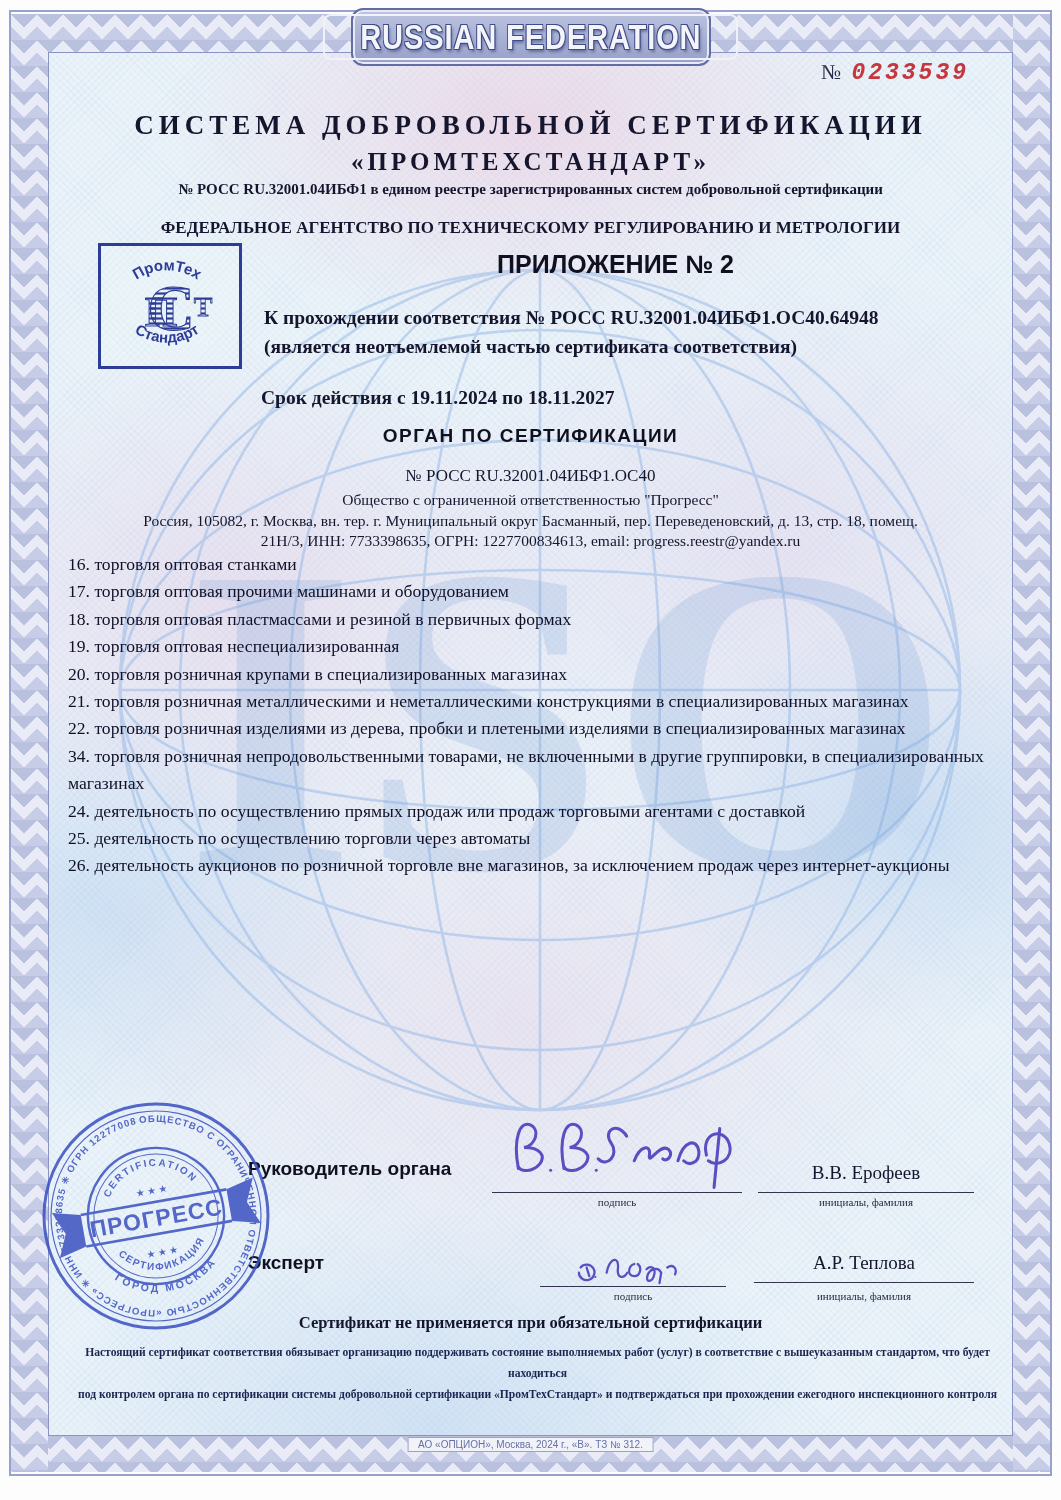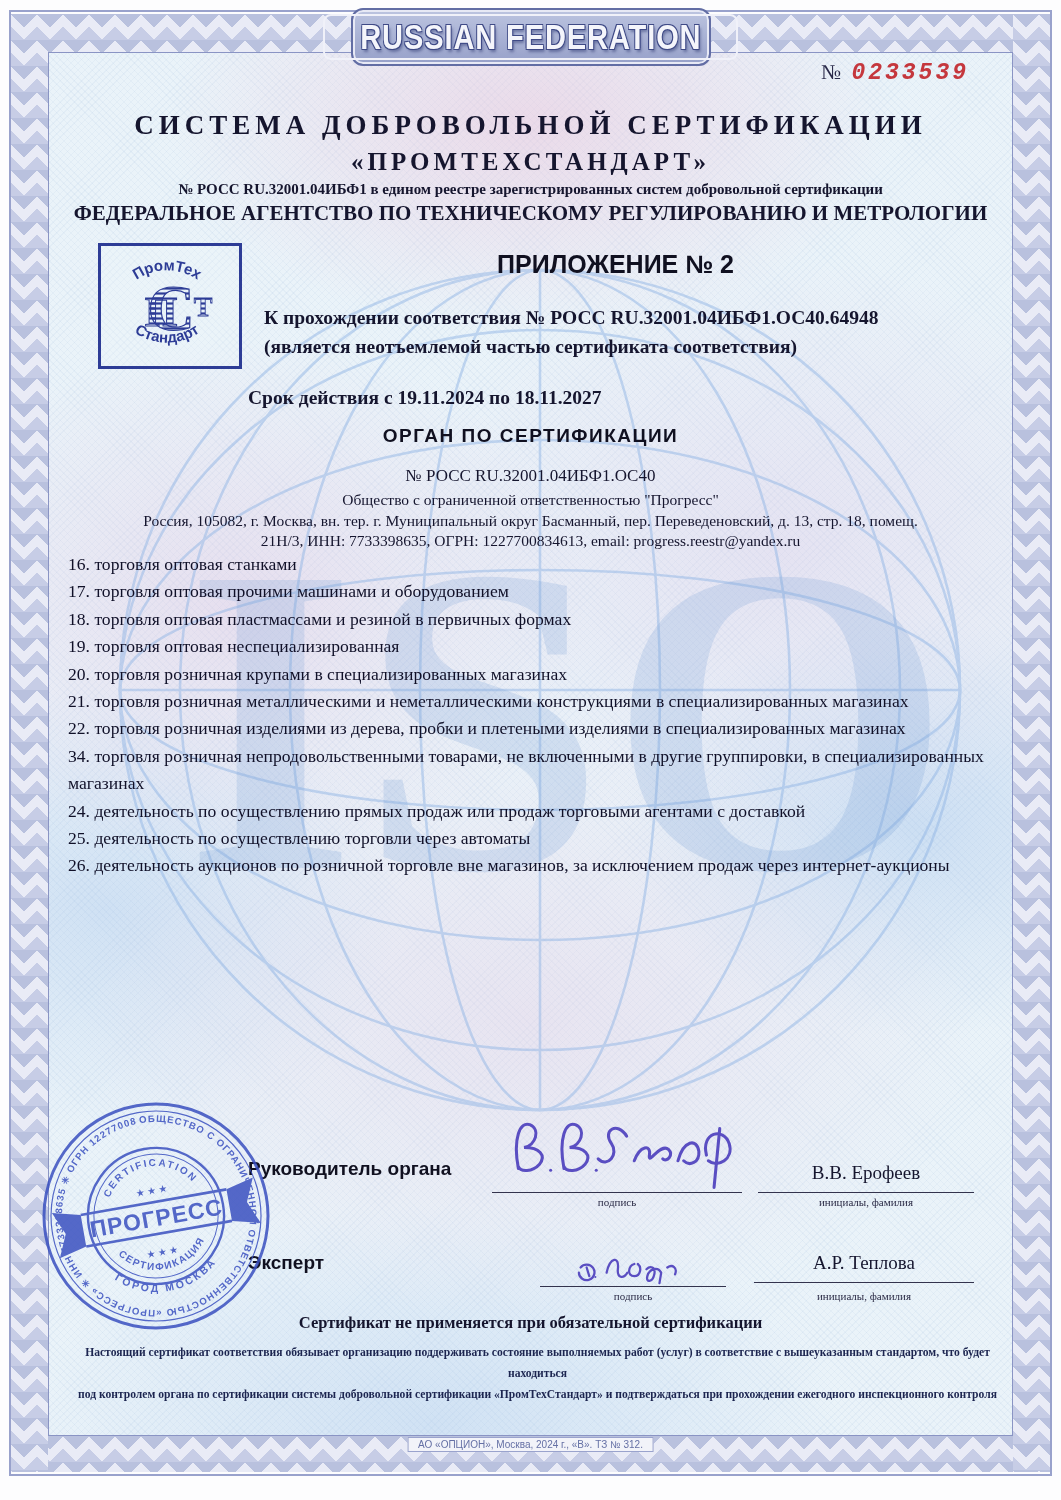--- a/index.html
+++ b/index.html
@@ -54,32 +54,32 @@
   .cert-number{position:absolute;top:60px;right:92px;z-index:3;white-space:nowrap;}
   .cert-number .no{font-size:21px;color:#2a2a4a;margin-right:10px;}
   .cert-number .val{font-family:"Liberation Mono",monospace;font-weight:bold;font-size:23px;
     color:#c5373d;letter-spacing:3px;font-style:italic;}
 
   
   .head-block{position:absolute;top:110px;left:55px;right:55px;text-align:center;z-index:3;}
   .h-system{font-weight:bold;font-size:27px;letter-spacing:5px;}
   .h-system2{font-weight:bold;font-size:25px;letter-spacing:4px;margin-top:7px;}
   .h-registry{font-weight:bold;font-size:15px;margin-top:5px;}
-  .h-agency{font-weight:bold;font-size:21px;margin-top:3px;}
+  .h-agency{font-weight:bold;font-size:17px;margin-top:20px;}
 
   
   .logo{position:absolute;top:243px;left:98px;width:138px;height:120px;border:3px solid #2d3c96;
     z-index:3;background:rgba(240,246,252,.25);}
 
   
   .appendix-title{position:absolute;top:250px;left:240px;right:70px;text-align:center;z-index:3;
     font-family:"Liberation Sans",sans-serif;font-weight:bold;font-size:25px;color:#101020;}
   .cert-ref{position:absolute;top:303px;left:264px;width:710px;z-index:3;
     font-weight:bold;font-size:19.5px;line-height:29px;}
-  .validity{position:absolute;top:387px;left:248px;z-index:3;font-weight:bold;font-size:19.5px;}
+  .validity{position:absolute;top:387px;left:261px;z-index:3;font-weight:bold;font-size:19.5px;}
 
   
   .org-block{position:absolute;top:425px;left:55px;right:55px;text-align:center;z-index:3;}
   .org-title{font-family:"Liberation Sans",sans-serif;font-weight:bold;font-size:19px;letter-spacing:1.5px;color:#101020;}
   .org-number{font-size:17px;margin-top:19px;}
   .org-name{font-size:15.5px;margin-top:5px;}
   .org-addr{font-size:15.5px;margin-top:2px;line-height:20px;}
 
   
   .activities{position:absolute;top:551px;left:68px;width:926px;z-index:3;

